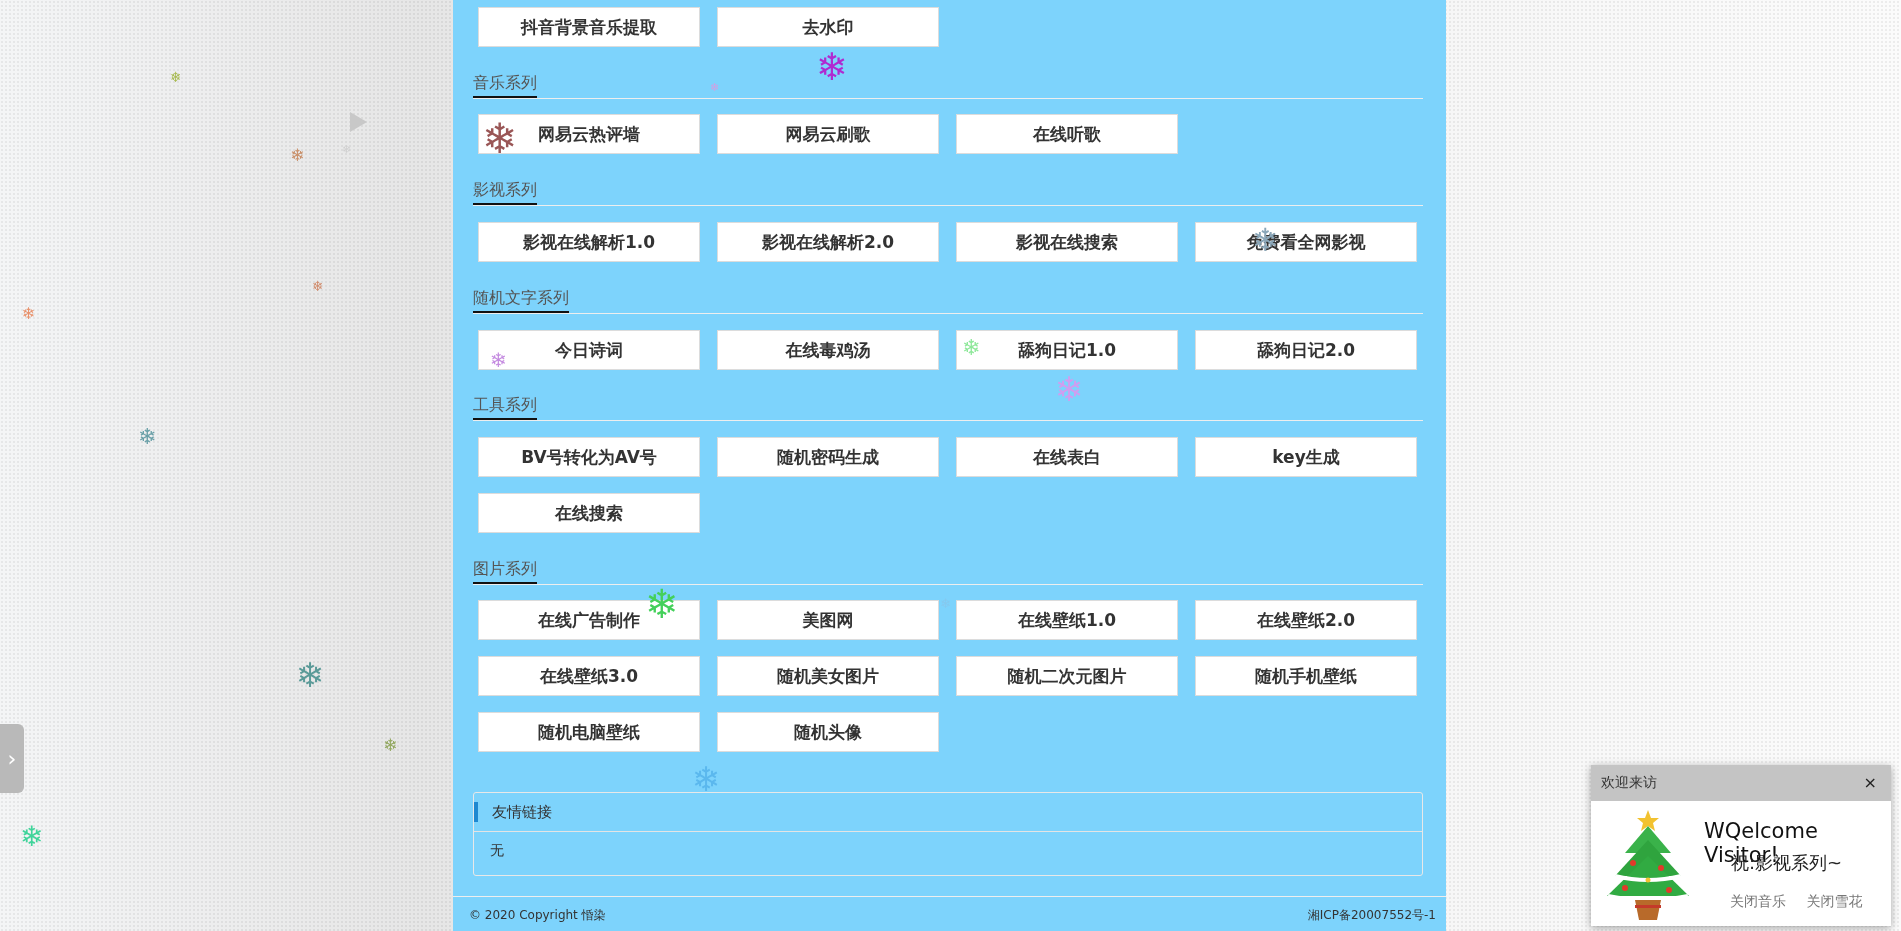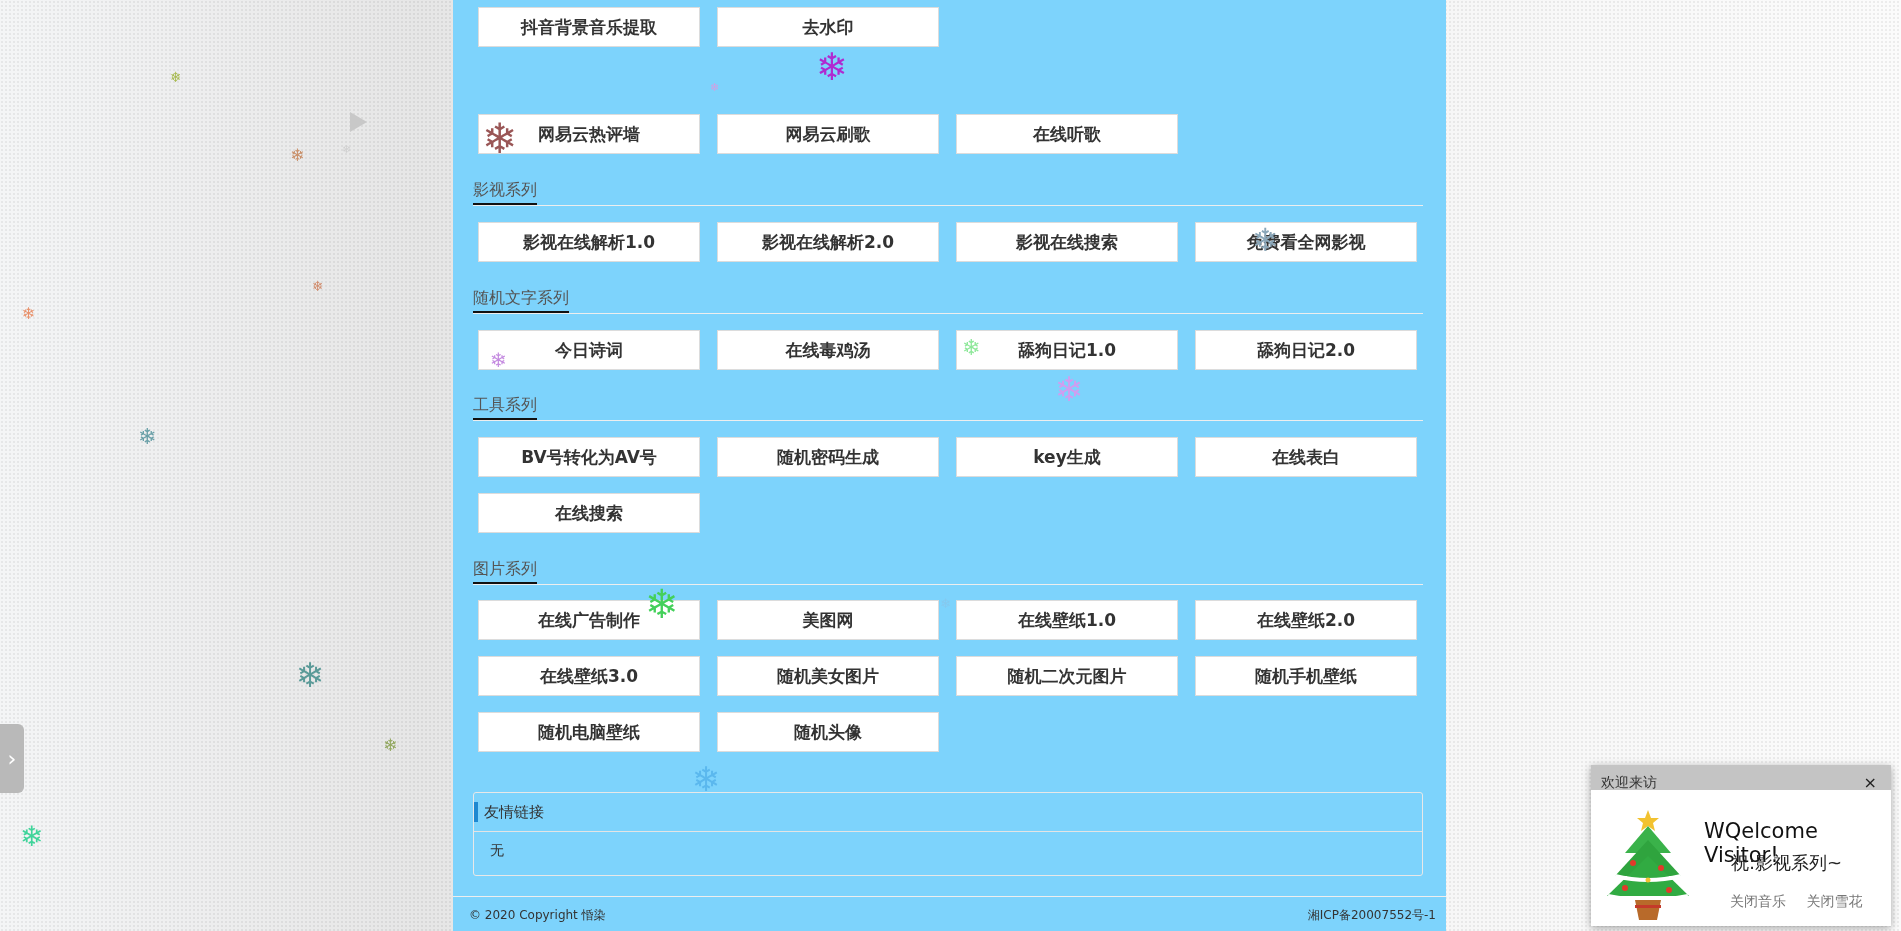--- a/index.html
+++ b/index.html
@@ -31,21 +31,21 @@
   .section-title span {
     display:inline-block; height:24px; line-height:22px;
     border-bottom:2px solid #111;
   }
   .links-card {
     position:absolute; left:20px; top:792px; width:950px; height:84px;
     border:1px solid #e8e8e8; border-radius:3px; box-sizing:border-box;
   }
   .links-head {
     height:38px; border-bottom:1px solid #e4e4e4; position:relative;
-    font-size:15px; color:#333; line-height:38px; padding-left:10px;
+    font-size:15px; color:#333; line-height:38px; padding-left:18px;
   }
   .links-head::before {
     content:""; position:absolute; left:0; top:9px; width:4px; height:20px;
     background:#1e88d0;
   }
   .links-body { padding:10px 16px; font-size:14px; color:#333; }
   .footer {
     position:absolute; left:0; top:896px; width:993px; height:35px;
     border-top:1px solid #eee; font-size:12px; color:#333;
   }
@@ -61,21 +61,21 @@
     position:absolute; left:350px; top:112px; width:0; height:0;
     border-top:10px solid transparent; border-bottom:10px solid transparent;
     border-left:17px solid #c8c8c8; cursor:pointer;
   }
   .snow { position:absolute; line-height:1; pointer-events:none; }
   .popup {
     position:absolute; left:1591px; top:765px; width:300px; height:161px;
     background:#fff; box-shadow:0 2px 8px rgba(0,0,0,0.35);
   }
   .popup-head {
-    height:25px; background:#c4c4c4; position:relative;
+    height:36px; background:#c4c4c4; position:relative;
     font-size:14px; color:#333; line-height:35px; padding-left:10px;
   }
   .popup-close {
     position:absolute; right:14px; top:0; font-size:16px; color:#222; cursor:pointer;
   }
   .tree { position:absolute; left:12px; top:43px; width:90px; height:115px; }
   .popup-title { position:absolute; left:113px; top:54px; font-size:21px; color:#111; }
   .popup-sub { position:absolute; left:140px; top:86px; font-size:18px; color:#222; }
   .popup-links { position:absolute; left:139px; top:128px; font-size:14px; color:#777; }
   .popup-links span { margin-right:16px; cursor:pointer;margin-top:20px; }
@@ -83,20 +83,21 @@
 </head>
 <body>
 
 <div class="main">
 
   <div class="btn-row" style="top:7px">
     <div class="tool-btn">抖音背景音乐提取</div>
     <div class="tool-btn">去水印</div>
   </div>
 
+  <div class="section-title" style="top:72px"><span>音乐系列</span></div>
   <div class="btn-row" style="top:114px">
     <div class="tool-btn">网易云热评墙</div>
     <div class="tool-btn">网易云刷歌</div>
     <div class="tool-btn">在线听歌</div>
   </div>
 
   <div class="section-title" style="top:179px"><span>影视系列</span></div>
   <div class="btn-row" style="top:222px">
     <div class="tool-btn">影视在线解析1.0</div>
     <div class="tool-btn">影视在线解析2.0</div>
@@ -109,22 +110,22 @@
     <div class="tool-btn">今日诗词</div>
     <div class="tool-btn">在线毒鸡汤</div>
     <div class="tool-btn">舔狗日记1.0</div>
     <div class="tool-btn">舔狗日记2.0</div>
   </div>
 
   <div class="section-title" style="top:394px"><span>工具系列</span></div>
   <div class="btn-row" style="top:437px">
     <div class="tool-btn">BV号转化为AV号</div>
     <div class="tool-btn">随机密码生成</div>
+    <div class="tool-btn">在线表白</div>
     <div class="tool-btn">key生成</div>
-    <div class="tool-btn">在线表白</div>
   </div>
   <div class="btn-row" style="top:493px">
     <div class="tool-btn">在线搜索</div>
   </div>
 
   <div class="section-title" style="top:558px"><span>图片系列</span></div>
   <div class="btn-row" style="top:600px">
     <div class="tool-btn">在线广告制作</div>
     <div class="tool-btn">美图网</div>
     <div class="tool-btn">在线壁纸1.0</div>

